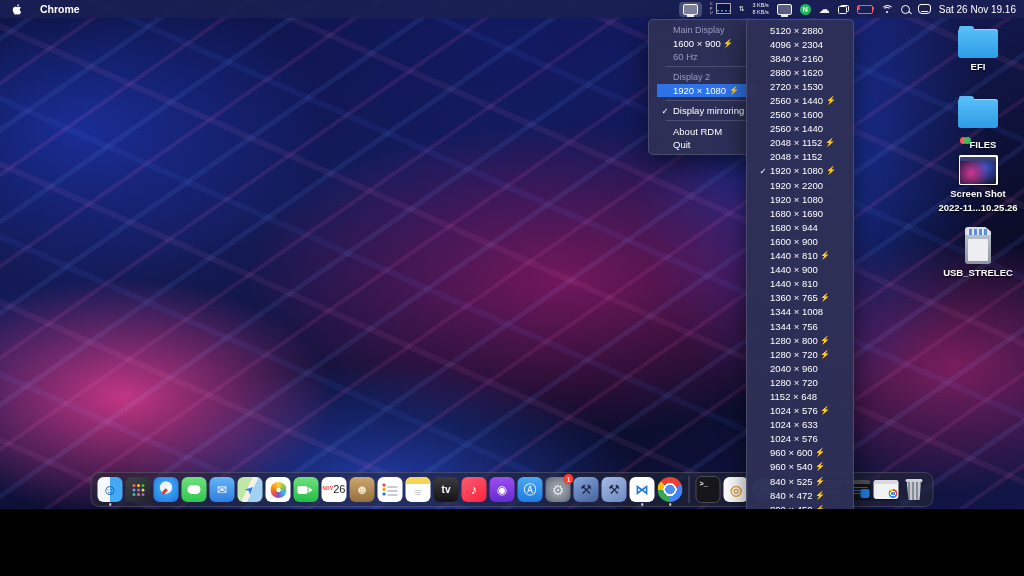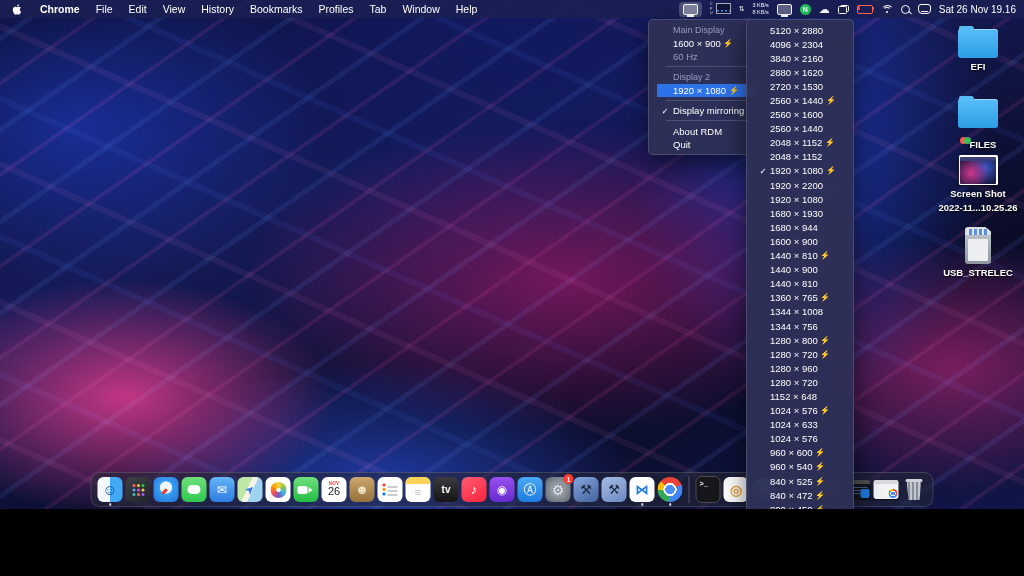--- a/index.html
+++ b/index.html
@@ -126,21 +126,21 @@
   .dk-mail .g{color:#fff;font-size:12px;font-weight:normal;}
   .dk-maps{background:linear-gradient(115deg,#bfe8a8 0 42%,#f4f2e8 42% 58%,#9fd3f0 58%);}
   .dk-maps .g{color:#3478f6;font-size:10px;transform:rotate(-45deg);}
   .dk-photos{background:#fff;}
   .pw{width:16px;height:16px;border-radius:50%;display:block;
     background:radial-gradient(circle,#fff 0 18%,transparent 19%),
     conic-gradient(#f5d442,#8bc34a,#35b6e8,#7e57c2,#ef5350,#ff9800,#f5d442);}
   .dk-facetime{background:linear-gradient(#6fe07c,#23bd45);flex-direction:row;gap:1px;}
   .cam{width:10px;height:8px;background:#fff;border-radius:2px;display:block;}
   .camt{width:0;height:0;border:3.5px solid transparent;border-left:4.5px solid #fff;display:block;}
-  .dk-calendar{background:#fff;flex-direction:column;line-height:1;}
+  .dk-calendar{background:#fff;flex-direction:row;line-height:1;}
   .cal-m{font-size:4.5px;color:#ff3b30;font-weight:bold;letter-spacing:.3px;}
   .cal-d{font-size:11px;color:#222;font-weight:normal;}
   .dk-contacts{background:linear-gradient(#cba76e,#96703c);}
   .dk-contacts .g{color:#f0e3c6;font-size:13px;}
   .dk-reminders{background:#fff;flex-direction:row;gap:2px;}
   .remd{width:2.5px;height:2.5px;border-radius:50%;background:#ff3b30;display:block;box-shadow:0 4.5px 0 #ff9500,0 9px 0 #007aff;transform:translateY(-4.5px);}
   .reml{width:10px;height:12px;display:block;background:repeating-linear-gradient(#0000 0 2.5px,#c9ccd1 2.5px 4px);transform:translateY(0px);}
   .dk-notes{background:#fff;}
   .dk-notes::before{content:'';position:absolute;top:0;left:0;right:0;height:7px;background:#f7d358;}
   .dk-notes .g{color:#b9bcc2;font-size:11px;margin-top:5px;font-weight:normal;}
@@ -197,31 +197,20 @@
 <div class="screen">
 
   <div class="menubar">
     <div class="mb-left">
       <span class="apple">
         <svg viewBox="0 0 16 17">
             <path d="M11.3 8.9c0-1.9 1.55-2.8 1.62-2.85-.88-1.3-2.25-1.48-2.73-1.5-1.16-.12-2.27.69-2.86.69-.6 0-1.5-.67-2.47-.65-1.27.02-2.44.74-3.09 1.88-1.32 2.29-.34 5.68.95 7.54.63.91 1.38 1.93 2.36 1.9.95-.04 1.31-.61 2.45-.61s1.47.61 2.47.59c1.02-.02 1.67-.93 2.29-1.84.72-1.05 1.02-2.07 1.04-2.12-.02-.01-1.99-.76-2.03-3.03zM9.42 3.2c.52-.63.87-1.51.78-2.38-.75.03-1.66.5-2.2 1.13-.48.56-.9 1.45-.79 2.3.84.07 1.69-.42 2.21-1.05z"></path>
           </svg>
       </span>
       <span class="mb-app">Chrome</span>
-      <span id="mb-menus" style="display:flex;align-items:center;height:100%;">
-          <span class="mb-item">File</span>
-          <span class="mb-item">Edit</span>
-          <span class="mb-item">View</span>
-          <span class="mb-item">History</span>
-          <span class="mb-item">Bookmarks</span>
-          <span class="mb-item">Profiles</span>
-          <span class="mb-item">Tab</span>
-          <span class="mb-item">Window</span>
-          <span class="mb-item">Help</span>
-        </span>
     </div>
     <div class="mb-status">
       <span class="pill">
           <span class="mon"></span>
         </span>
       <span class="cpu">
           <b>CPU</b>
           <i></i>
         </span>
       <span class="arrows">⇅</span>
@@ -318,21 +307,21 @@
         <span class="mlabel">1920 × 1080</span>
         <span class="fl">⚡</span>
       </div>
       <div class="srow">
         <span class="mlabel">1920 × 2200</span>
       </div>
       <div class="srow">
         <span class="mlabel">1920 × 1080</span>
       </div>
       <div class="srow">
-        <span class="mlabel">1680 × 1930</span>
+        <span class="mlabel">1680 × 1690</span>
       </div>
       <div class="srow">
         <span class="mlabel">1680 × 944</span>
       </div>
       <div class="srow">
         <span class="mlabel">1600 × 900</span>
       </div>
       <div class="srow">
         <span class="mlabel">1440 × 810</span>
         <span class="fl">⚡</span>
@@ -355,21 +344,21 @@
       </div>
       <div class="srow">
         <span class="mlabel">1280 × 800</span>
         <span class="fl">⚡</span>
       </div>
       <div class="srow">
         <span class="mlabel">1280 × 720</span>
         <span class="fl">⚡</span>
       </div>
       <div class="srow">
-        <span class="mlabel">1280 × 960</span>
+        <span class="mlabel">2040 × 960</span>
       </div>
       <div class="srow">
         <span class="mlabel">1280 × 720</span>
       </div>
       <div class="srow">
         <span class="mlabel">1152 × 648</span>
       </div>
       <div class="srow">
         <span class="mlabel">1024 × 576</span>
         <span class="fl">⚡</span>

